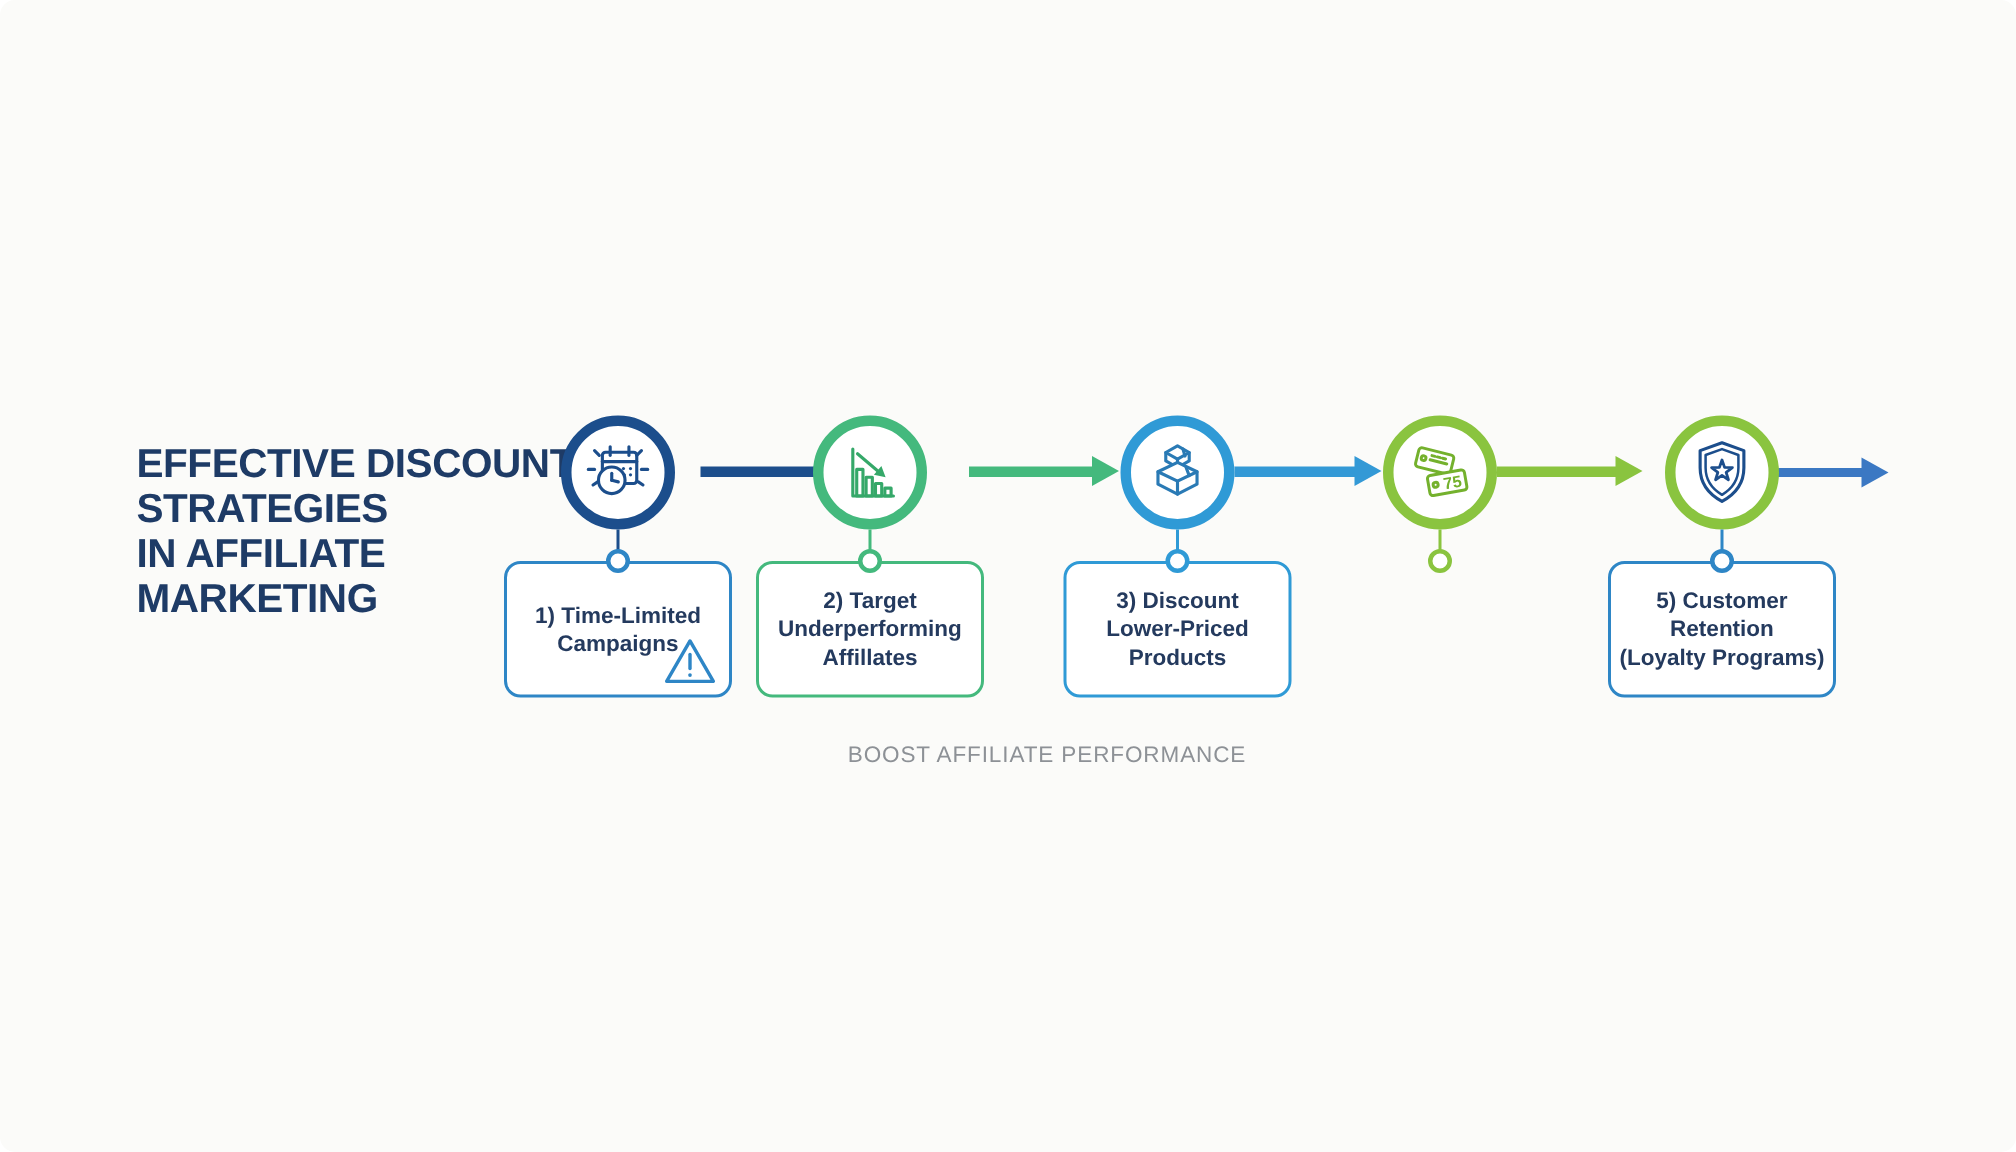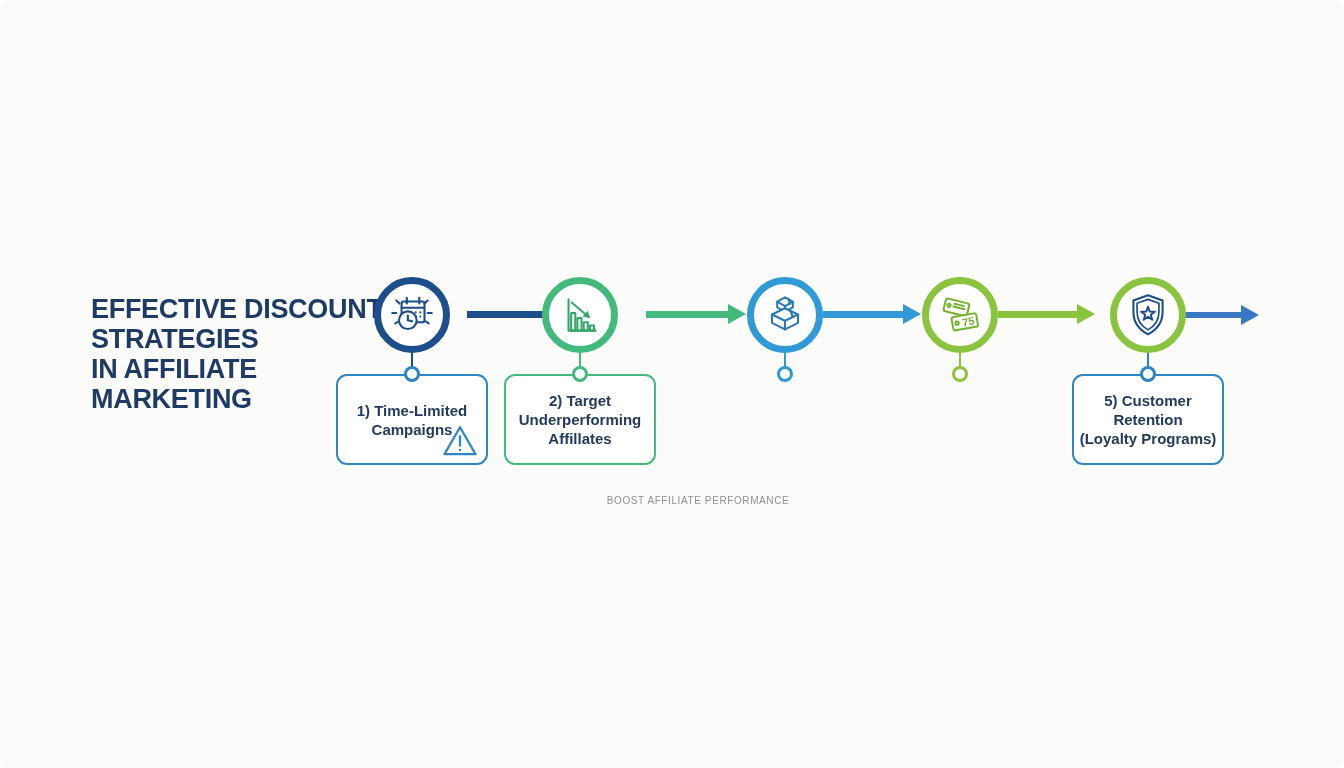--- a/index.html
+++ b/index.html
@@ -97,21 +97,21 @@
   .a1{left:467px;width:86px;}
   .a2{left:646px;width:83px;}
   .a3{left:823px;width:81px;}
   .a4{left:998px;width:80px;}
   .a5{left:1172px;width:70px;top:312px;}
   .a5 .shaft{height:6px;}
   .caption{
     position:absolute;
     left:448px;top:495px;width:500px;
     text-align:center;
-    font-size:10px;
+    font-size:15px;
     letter-spacing:0.6px;
     color:#8d9196;
   }
   svg{overflow:visible;}
 </style>
 </head>
 <body>
 
 <div class="canvas">
 
@@ -207,20 +207,25 @@
         <path d="M24,15.4 L24,20.8"></path>
         <path d="M27.5,9 L28.8,13.5"></path>
         <polygon points="24,17.5 36.5,23.5 24,29.5 11.5,23.5" fill="#ffffff"></polygon>
         <path d="M11.5,23.5 L11.5,31.5 L24,37.8 L36.5,31.5 L36.5,23.5"></path>
         <path d="M24,29.5 L24,37.8"></path>
         <path d="M29.5,20.8 L31.5,26"></path>
       </svg>
     </div>
     <div class="vline"></div>
     <div class="ring"></div>
+    <div class="box">
+      <div class="box-label">3) Discount
+Lower-Priced
+Products</div>
+    </div>
   </div>
 
   <div class="step s4" style="--circle: #8ac43f; --box: #8ac43f; --connector: #8ac43f; --icon: #74b12d;">
     <div class="circle">
       <svg viewBox="0 0 48 48" fill="none" stroke="currentColor" stroke-width="1.9" stroke-linecap="round" stroke-linejoin="round" style="color:var(--icon)">
         <g transform="rotate(14 21 17)">
           <rect x="9" y="10.5" width="23" height="12.5" rx="2" fill="#ffffff"></rect>
           <circle cx="13.2" cy="16.7" r="1.5"></circle>
           <path d="M17.5,16.7 L28.5,16.7"></path>
           <path d="M18,13.8 L20,13.8 M21.5,13.8 L23.5,13.8 M25,13.8 L27,13.8"></path>

